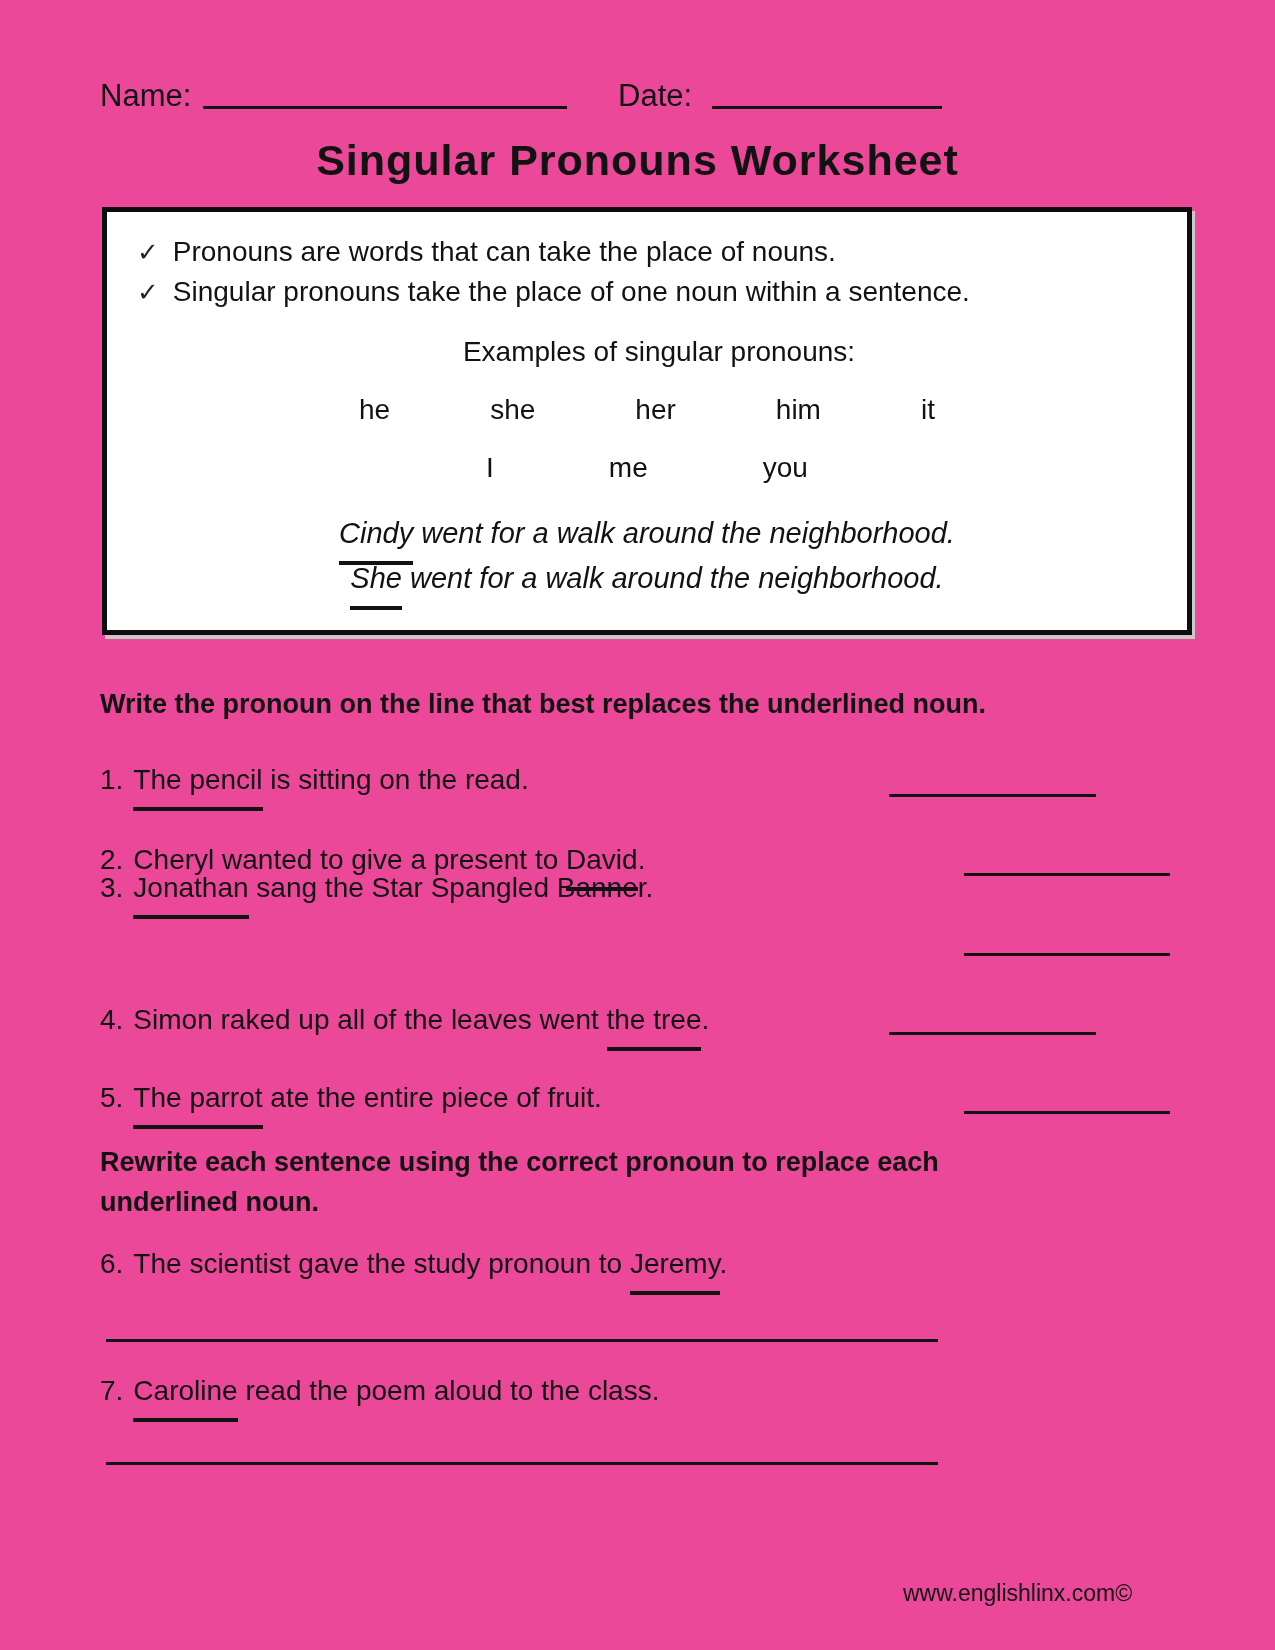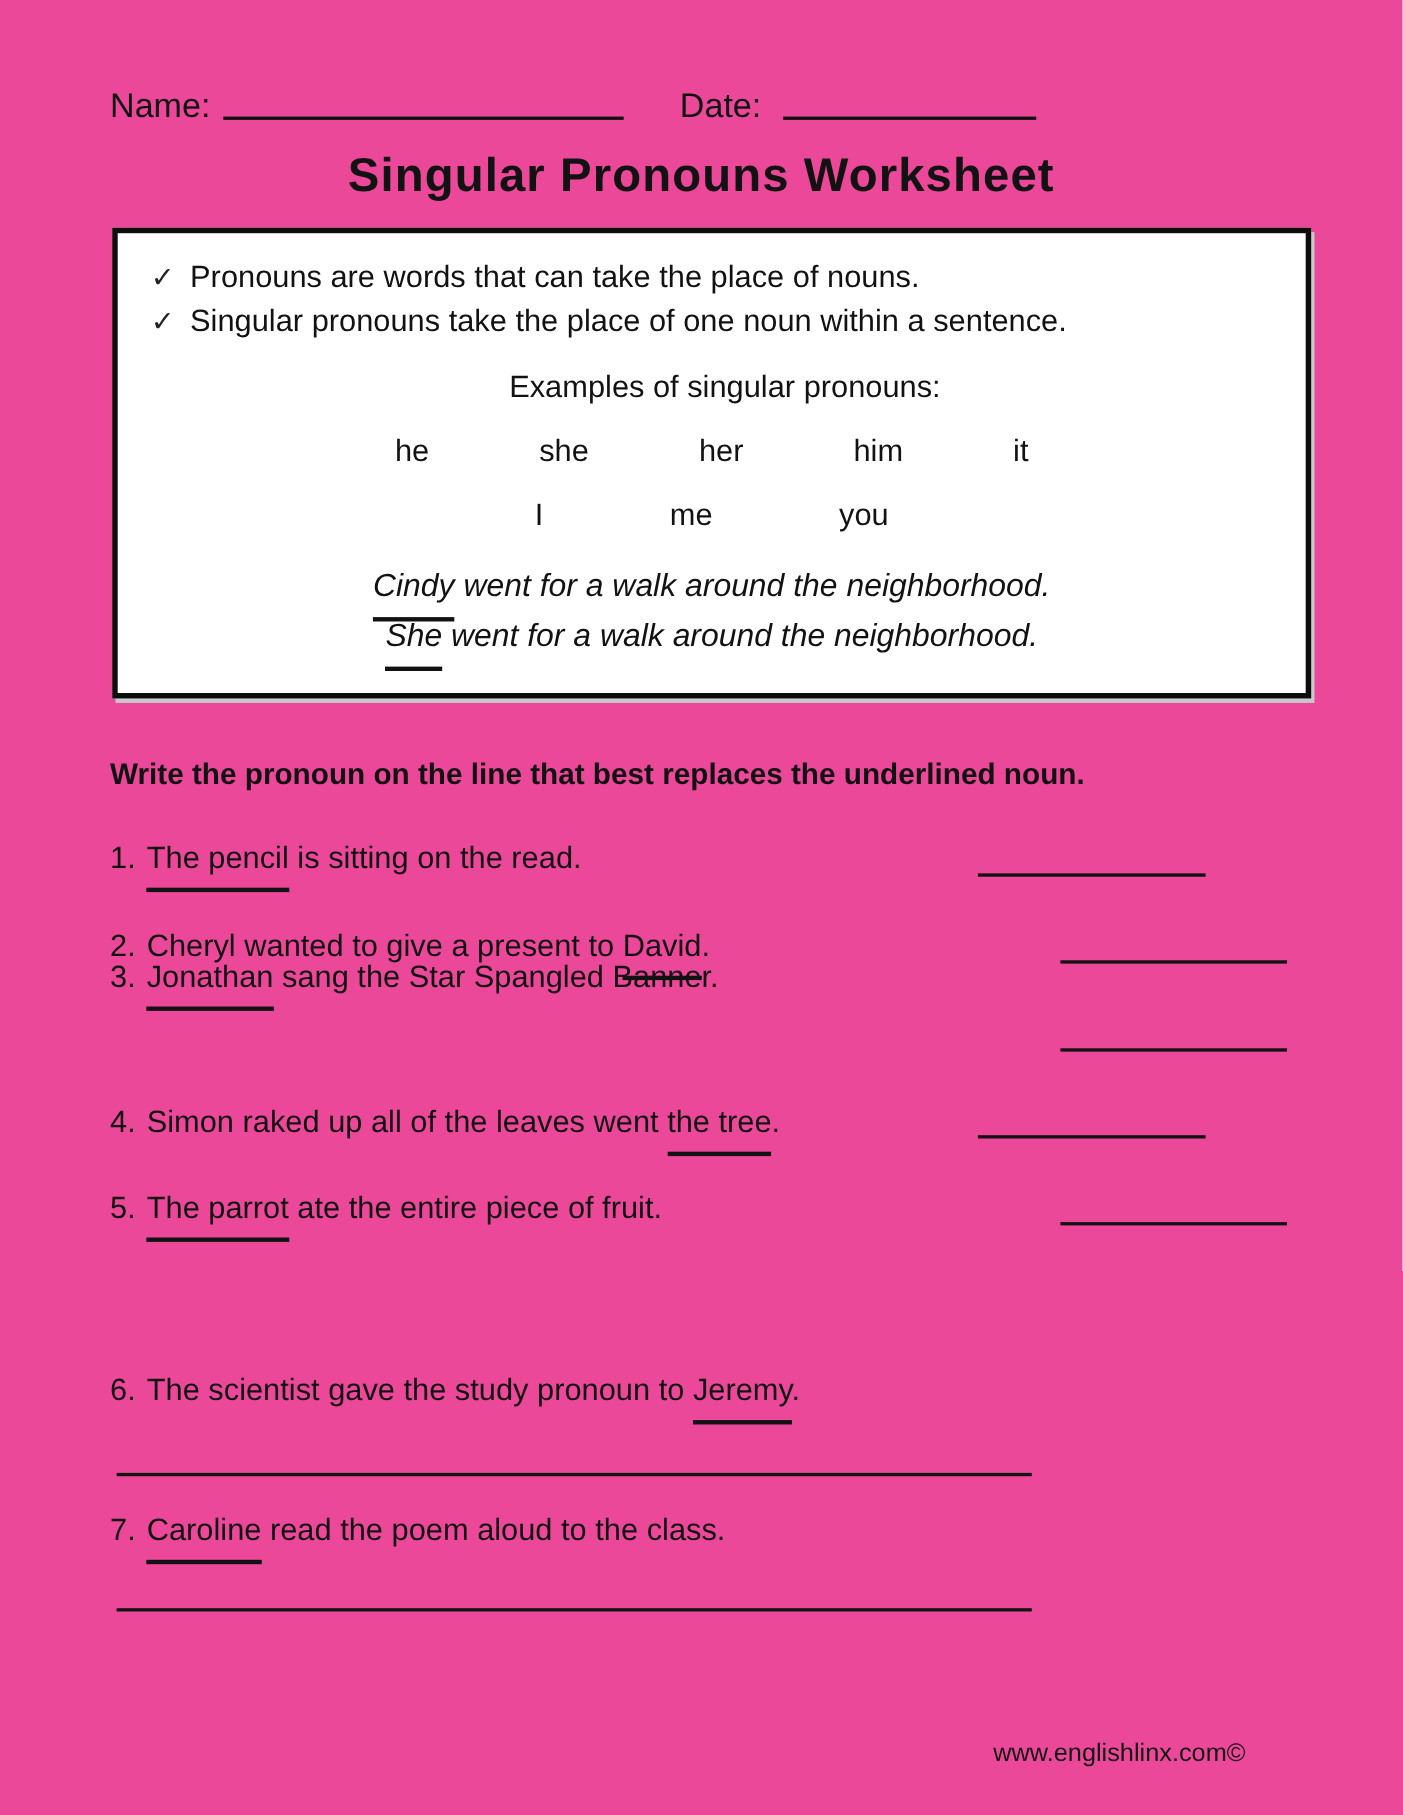--- a/index.html
+++ b/index.html
@@ -104,20 +104,21 @@
   <div class="abs question" style="top:1004px;">
     <span class="qnum">4.</span><span>Simon raked up all of the leaves went </span><span class="u">the tree</span><span>.</span>
   </div>
   <div class="abs answer-line" style="left:889px; top:1032px; width:207px;"></div>
 
   <div class="abs question" style="top:1082px;">
     <span class="qnum">5.</span><span></span><span class="u">The parrot</span><span> ate the entire piece of fruit.</span>
   </div>
   <div class="abs answer-line" style="left:964px; top:1111px; width:206px;"></div>
 
+  <div class="abs instruction" style="top:1142px; width:930px;">Rewrite each sentence using the correct pronoun to replace each underlined noun.</div>
 
   <div class="abs question" style="top:1248px;">
     <span class="qnum">6.</span><span>The scientist gave the study pronoun to </span><span class="u">Jeremy</span><span>.</span>
   </div>
   <div class="abs answer-line" style="left:106px; top:1339px; width:832px;"></div>
 
   <div class="abs question" style="top:1375px;">
     <span class="qnum">7.</span><span></span><span class="u">Caroline</span><span> read the poem aloud to the class.</span>
   </div>
   <div class="abs answer-line" style="left:106px; top:1462px; width:832px;"></div>

